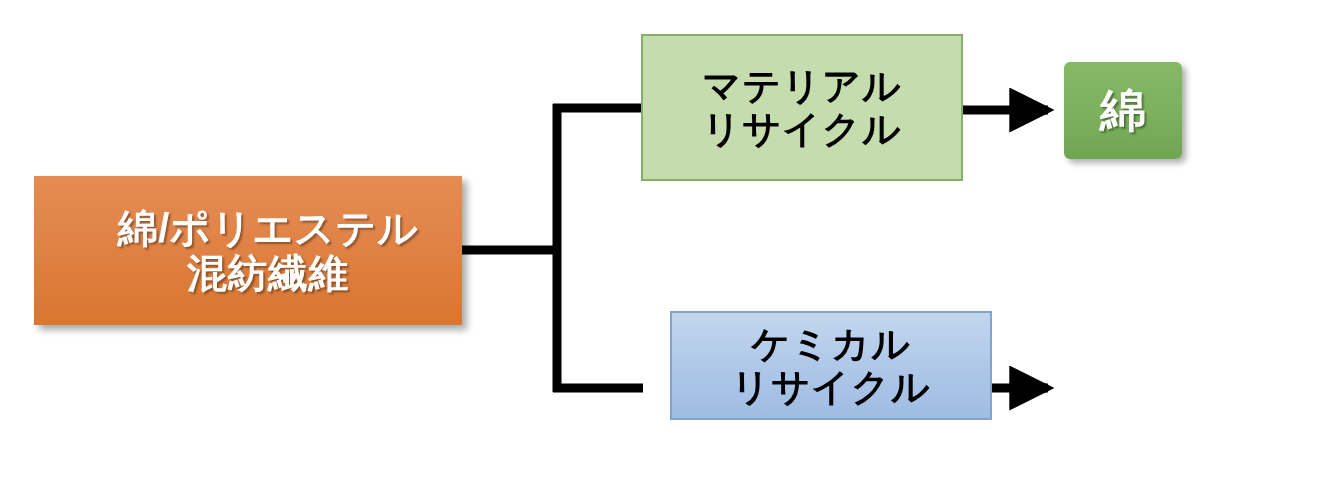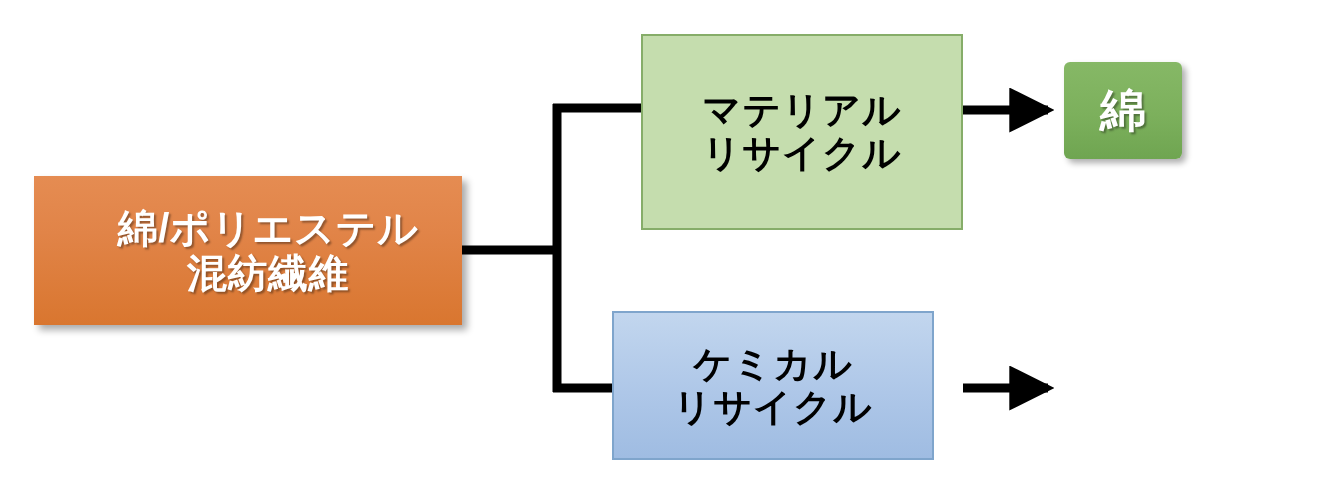--- a/index.html
+++ b/index.html
@@ -51,29 +51,29 @@
   .node-process {
     font-size: 38px;
     font-weight: bold;
     color: #000000;
     letter-spacing: 1px;
   }
   .node-material {
     left: 641px;
     top: 34px;
     width: 322px;
-    height: 196px;
+    height: 147px;
     background: #C5DDAE;
     border: 2px solid #86AD69;
   }
   .node-chemical {
-    left: 612px;
+    left: 670px;
     top: 311px;
     width: 322px;
-    height: 149px;
+    height: 109px;
     background: linear-gradient(to bottom, #C2D6EE 0%, #AEC7E8 55%, #9FBCE2 100%);
     border: 2px solid #7FA5CC;
   }
 
   
   .node-cotton {
     left: 1064px;
     top: 62px;
     width: 118px;
     height: 97px;

